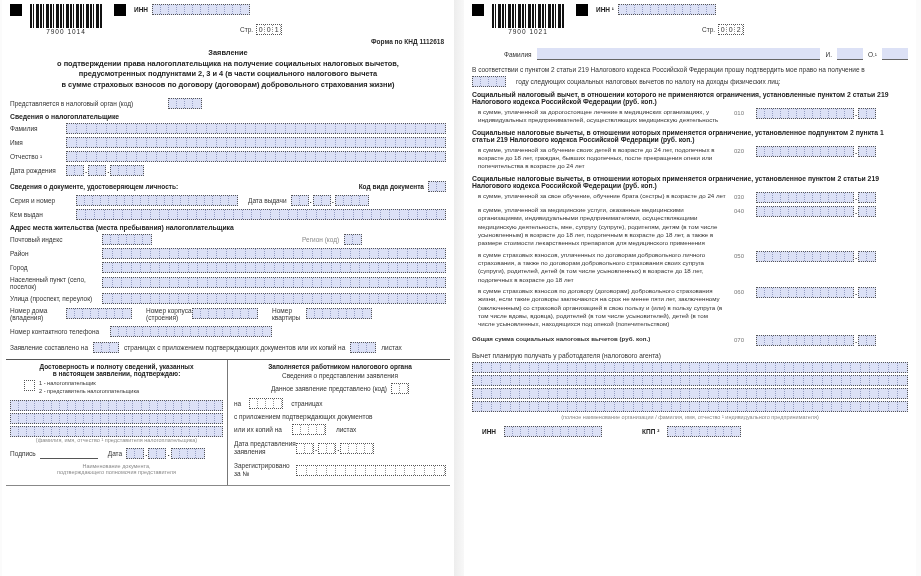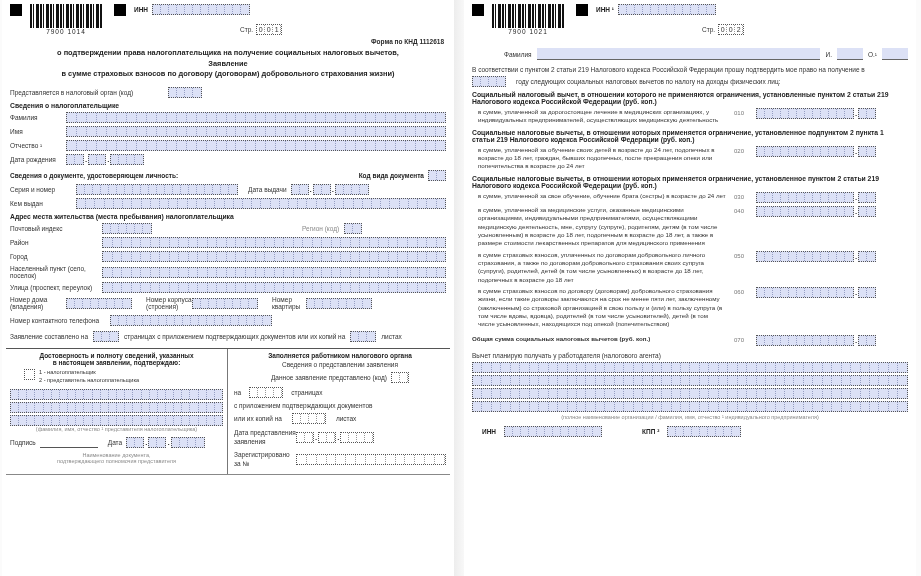--- a/index.html
+++ b/index.html
@@ -99,22 +99,23 @@
       <span class="cells white">
           <span class="c">0</span>
           <span class="c">0</span>
           <span class="c">1</span>
         </span>
     </div>
     <div class="kfd">Форма по КНД 1112618</div>
   </div>
 
   <div class="title">
+    <div>Заявление</div>
     <div>о подтверждении права налогоплательщика на получение социальных налоговых вычетов,</div>
-    <div>Заявление</div>
+    <div>предусмотренных подпунктами 2, 3 и 4 (в части социального налогового вычета</div>
     <div>в сумме страховых взносов по договору (договорам) добровольного страхования жизни)</div>
   </div>
 
   <div class="row" style="margin-top:7px;">
     <span class="lbl" style="width:158px;">Представляется в налоговый орган (код)</span>
     <span class="cells">
         <span class="c"></span>
         <span class="c"></span>
         <span class="c"></span>
         <span class="c"></span>

